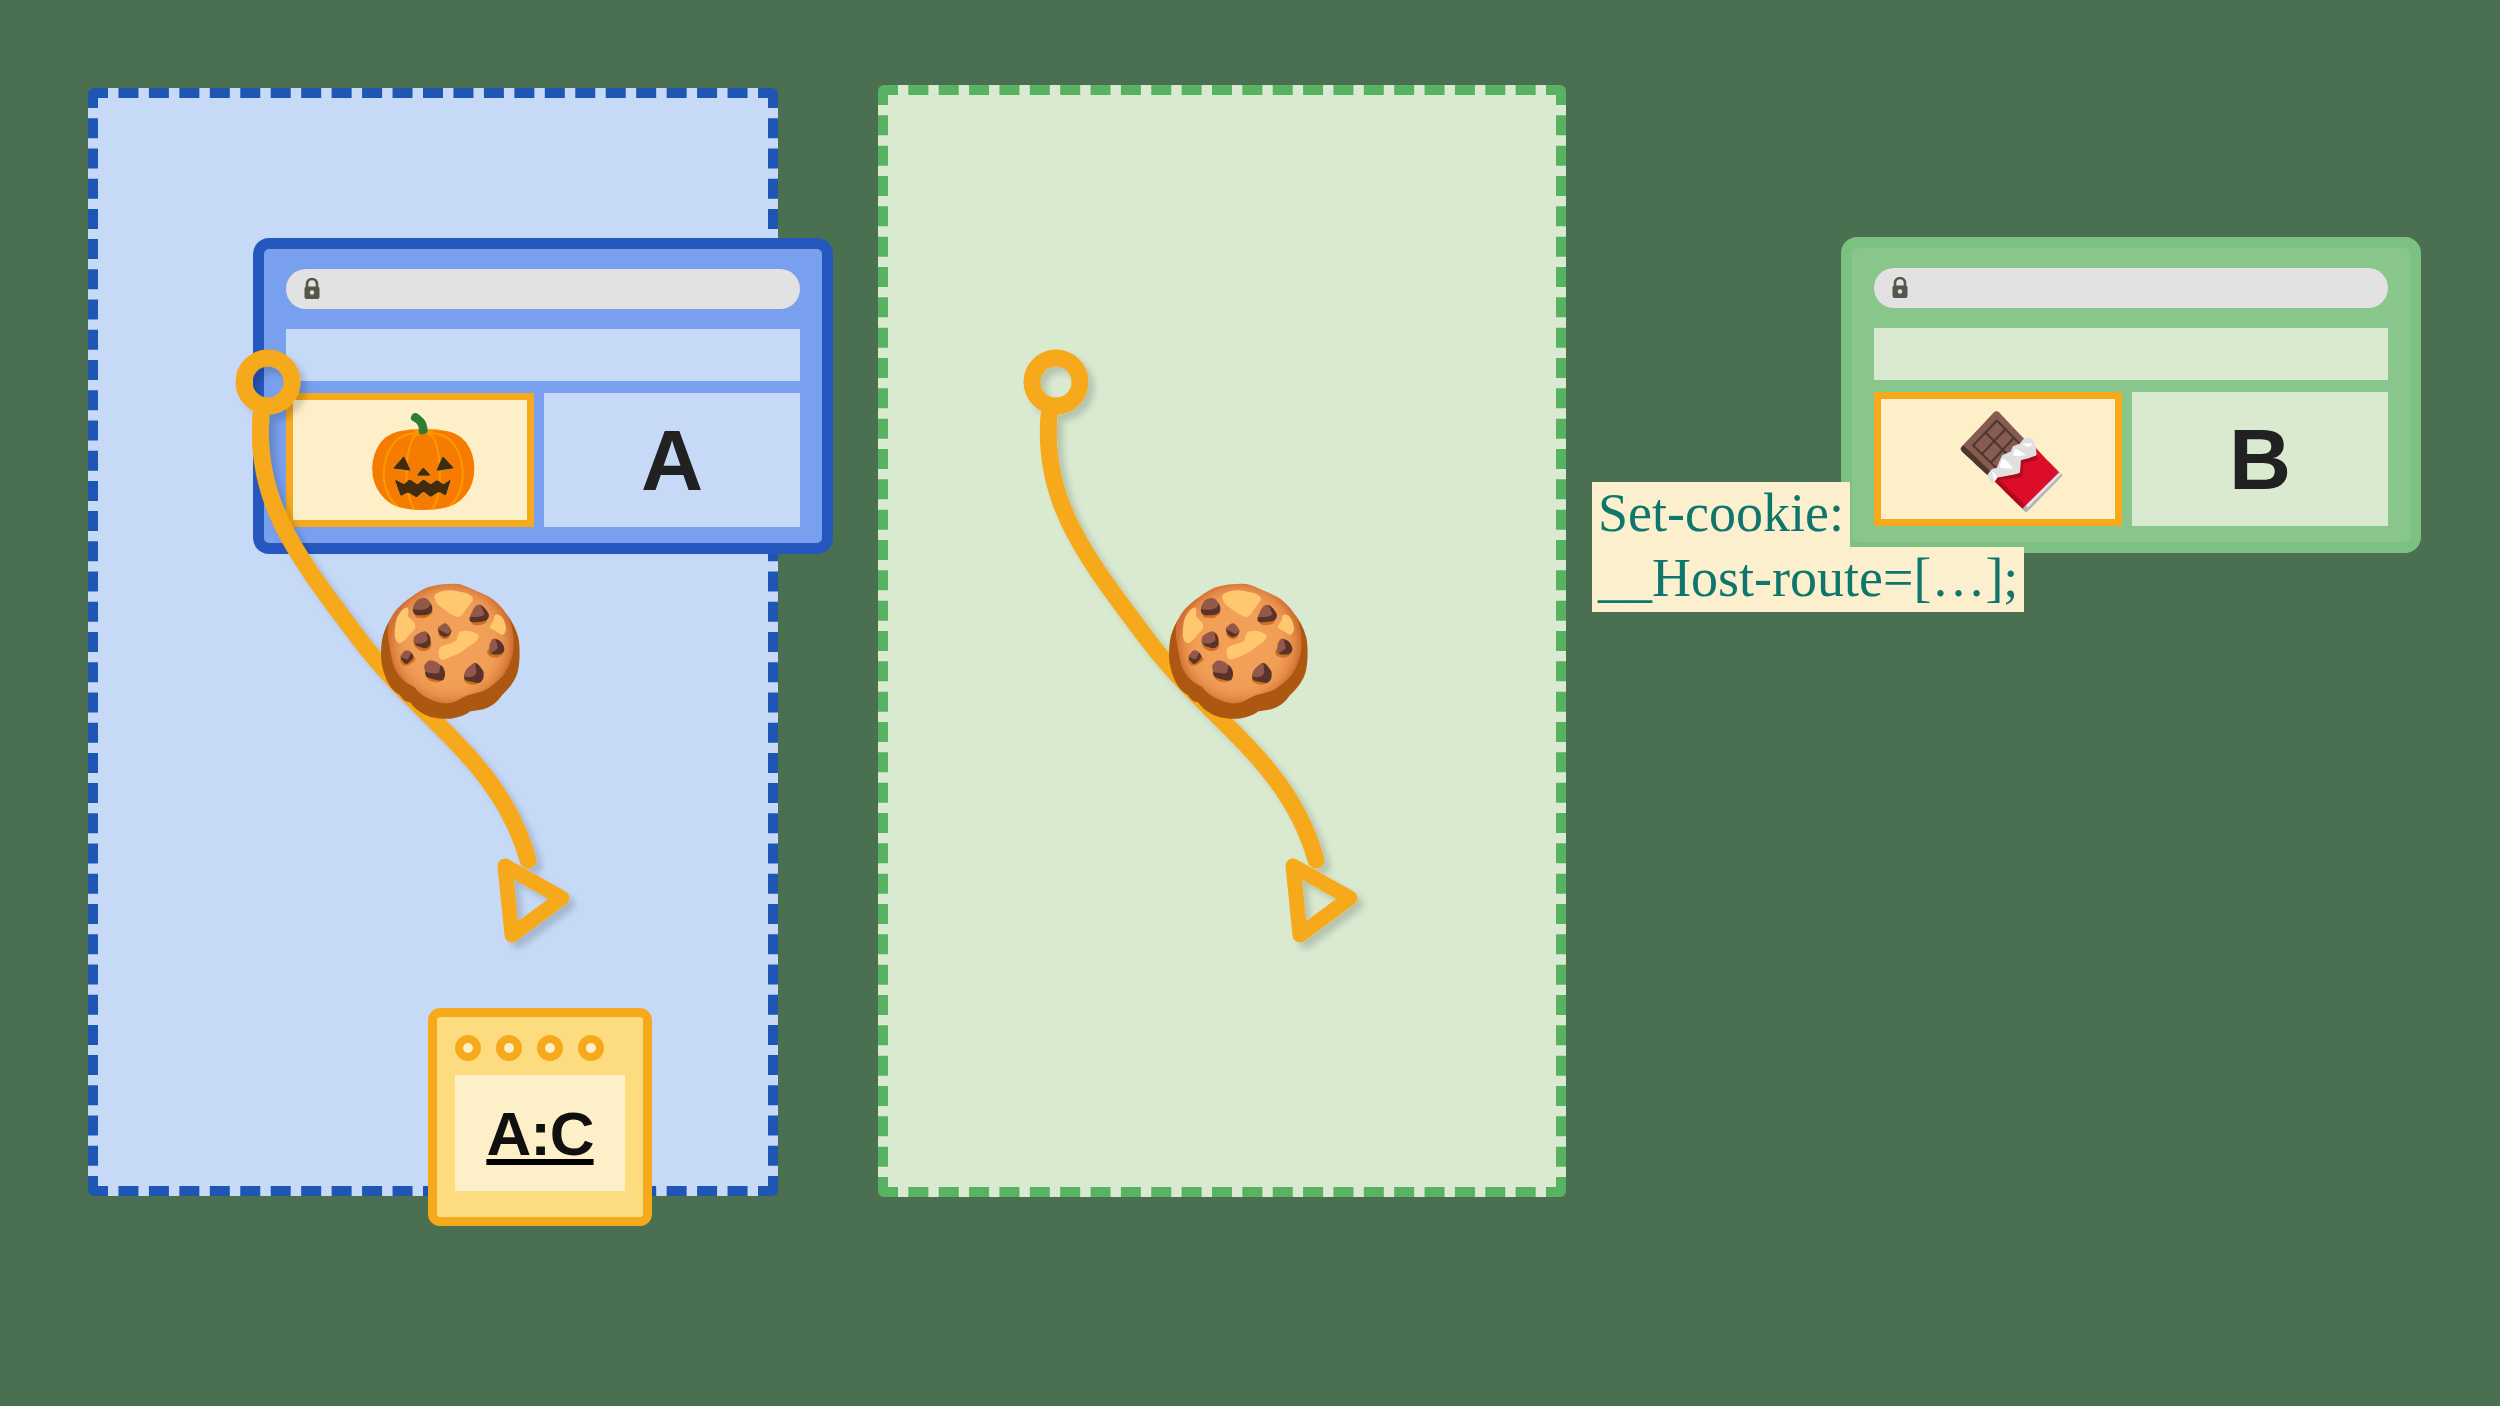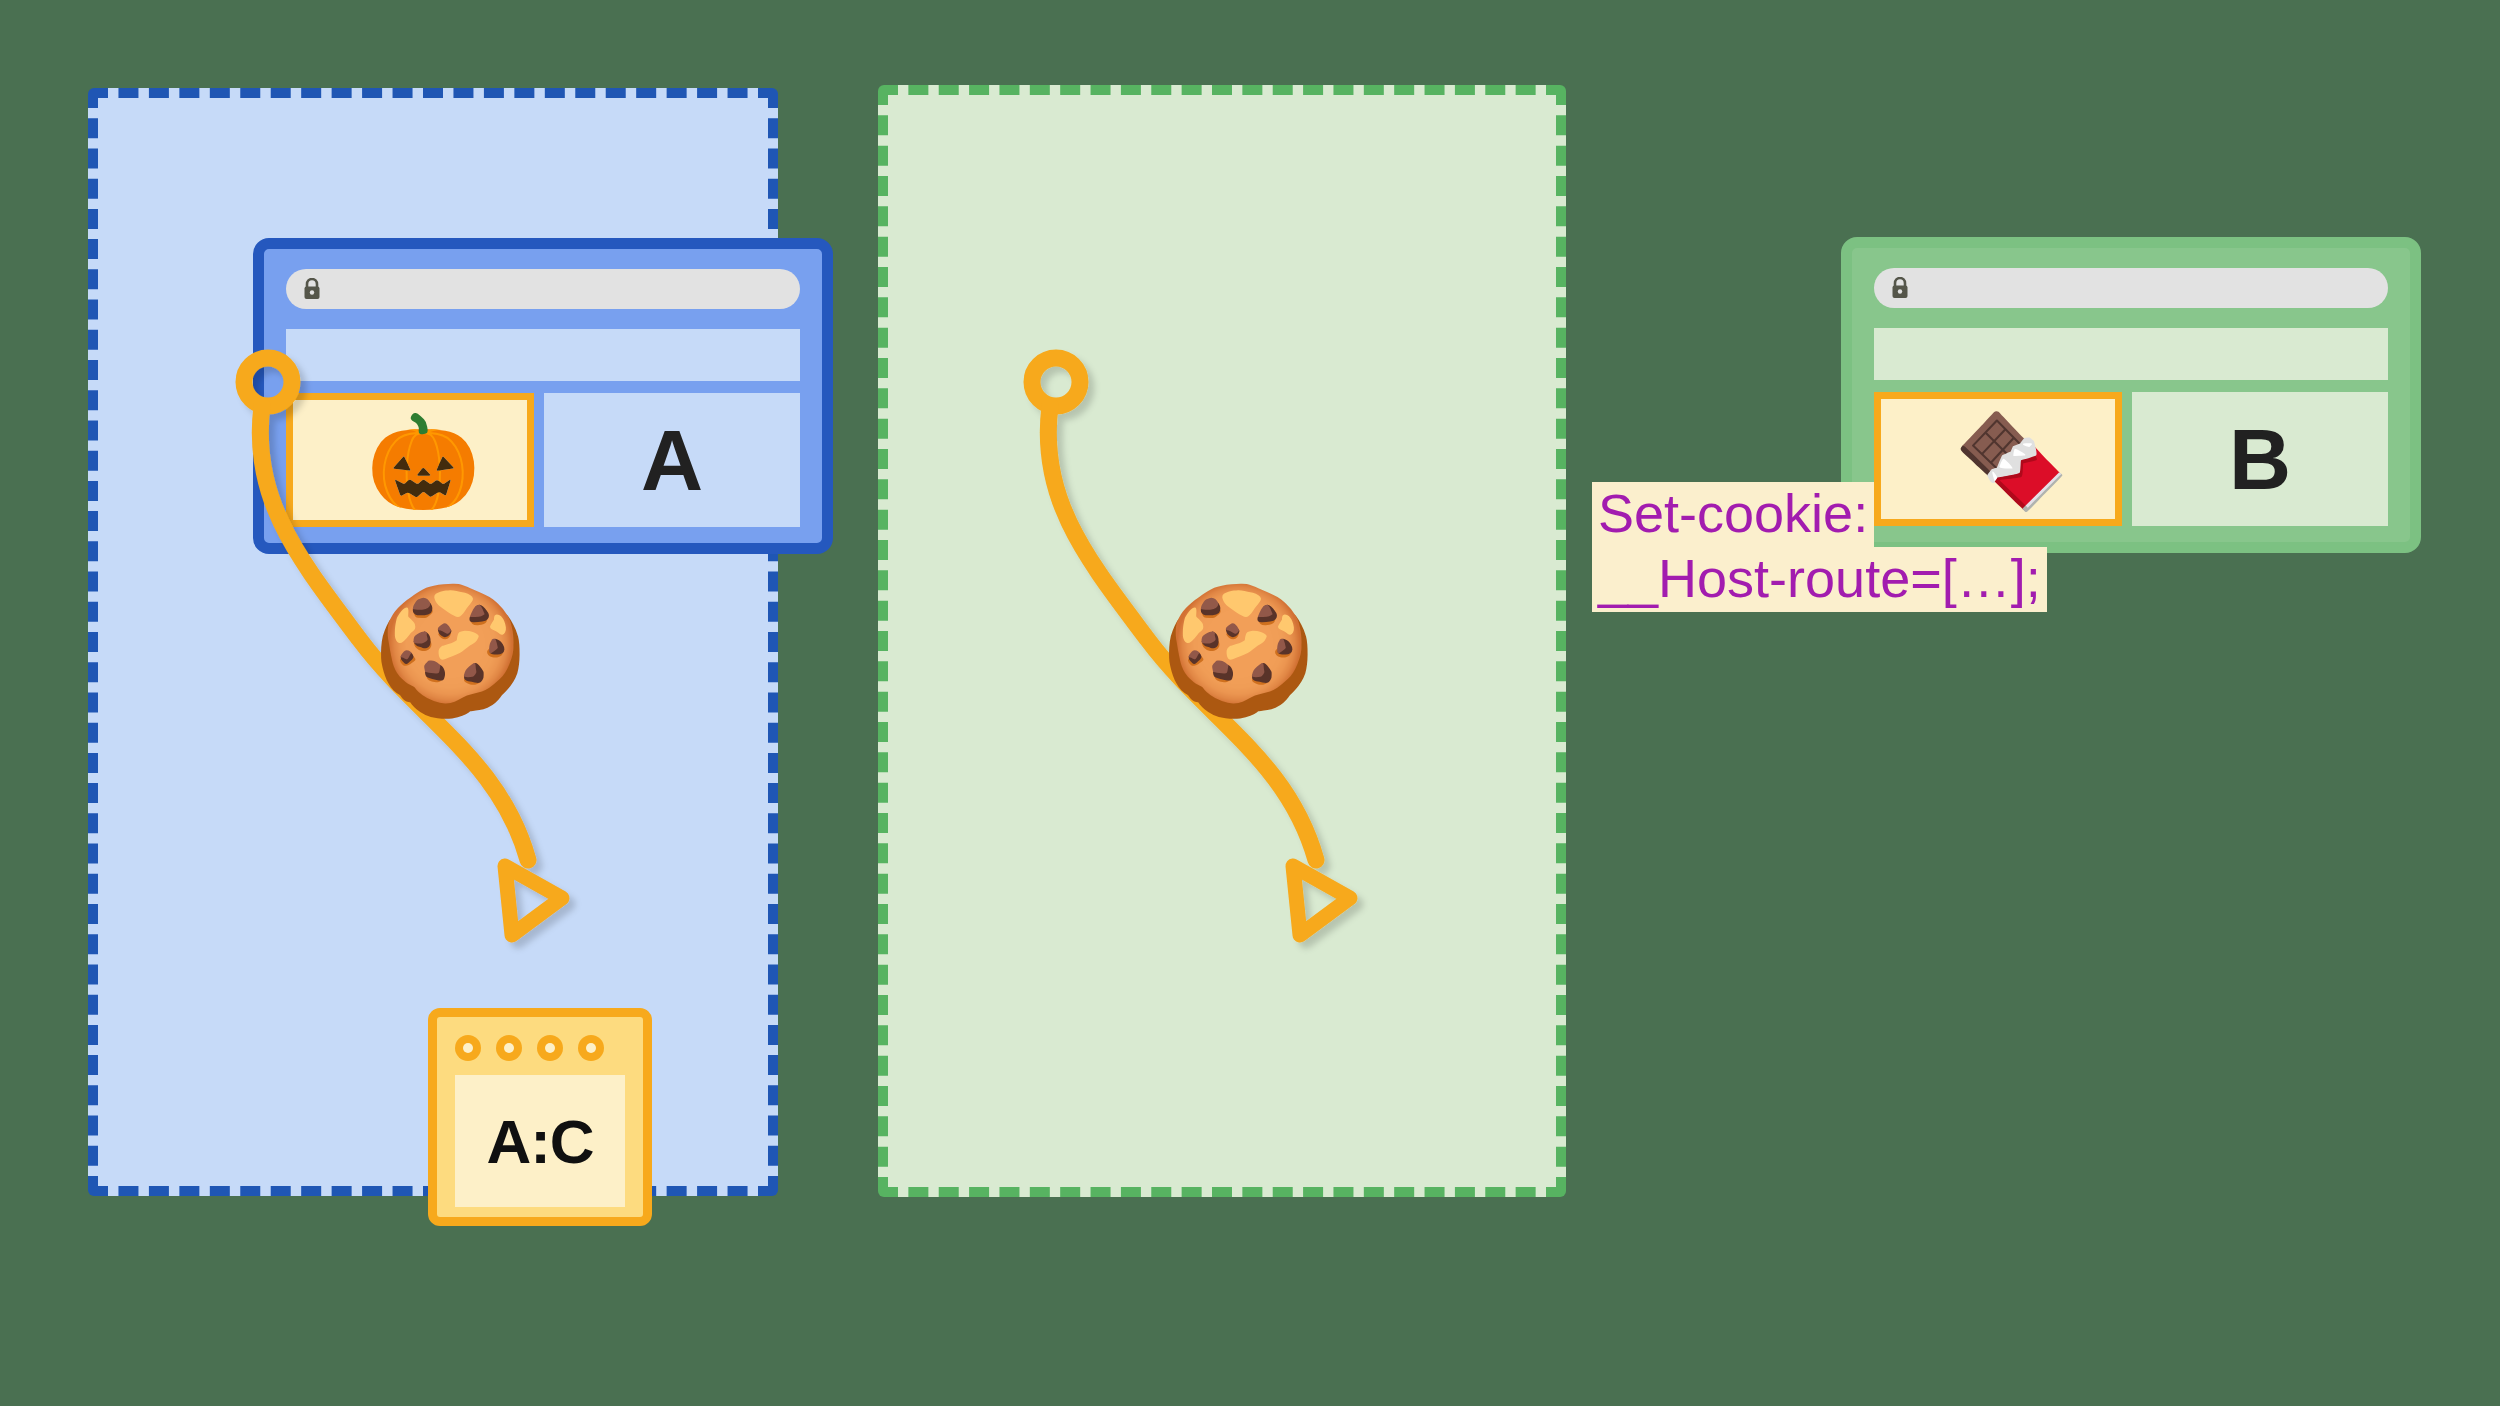--- a/index.html
+++ b/index.html
@@ -177,47 +177,48 @@
     justify-content: center;
   }
   .jar-dot::after {
     content: "";
     width: 10px;
     height: 10px;
     border-radius: 50%;
     background: #fdf0c8;
   }
   .jar-body {
-    height: 132px;
+    height: 116px;
     background: #fdf0c8;
     display: flex;
     align-items: center;
     justify-content: center;
+    text-decoration: underline;
   }
   .jar-label {
     font-size: 62px;
     font-weight: 700;
     color: #101010;
     font-family: "Liberation Sans", sans-serif;
     letter-spacing: -1px;
   }
 
   
   .codeblock {
     position: absolute;
     left: 1592px;
     top: 482px;
     display: flex;
     flex-direction: column;
     align-items: flex-start;
   }
   .codeline {
     background: #fbefcd;
-    color: #a21caf;
-    font-family: Liberation Sans, sans-serif;
+    color: #0f766e;
+    font-family: Liberation Serif, serif;
     font-size: 54px;
     line-height: 1.09;
     padding: 2px 6px 4px 6px;
     white-space: pre;
   }
   .codeline.bold { font-weight: 700; }
 </style>
 </head>
 <body>
 

